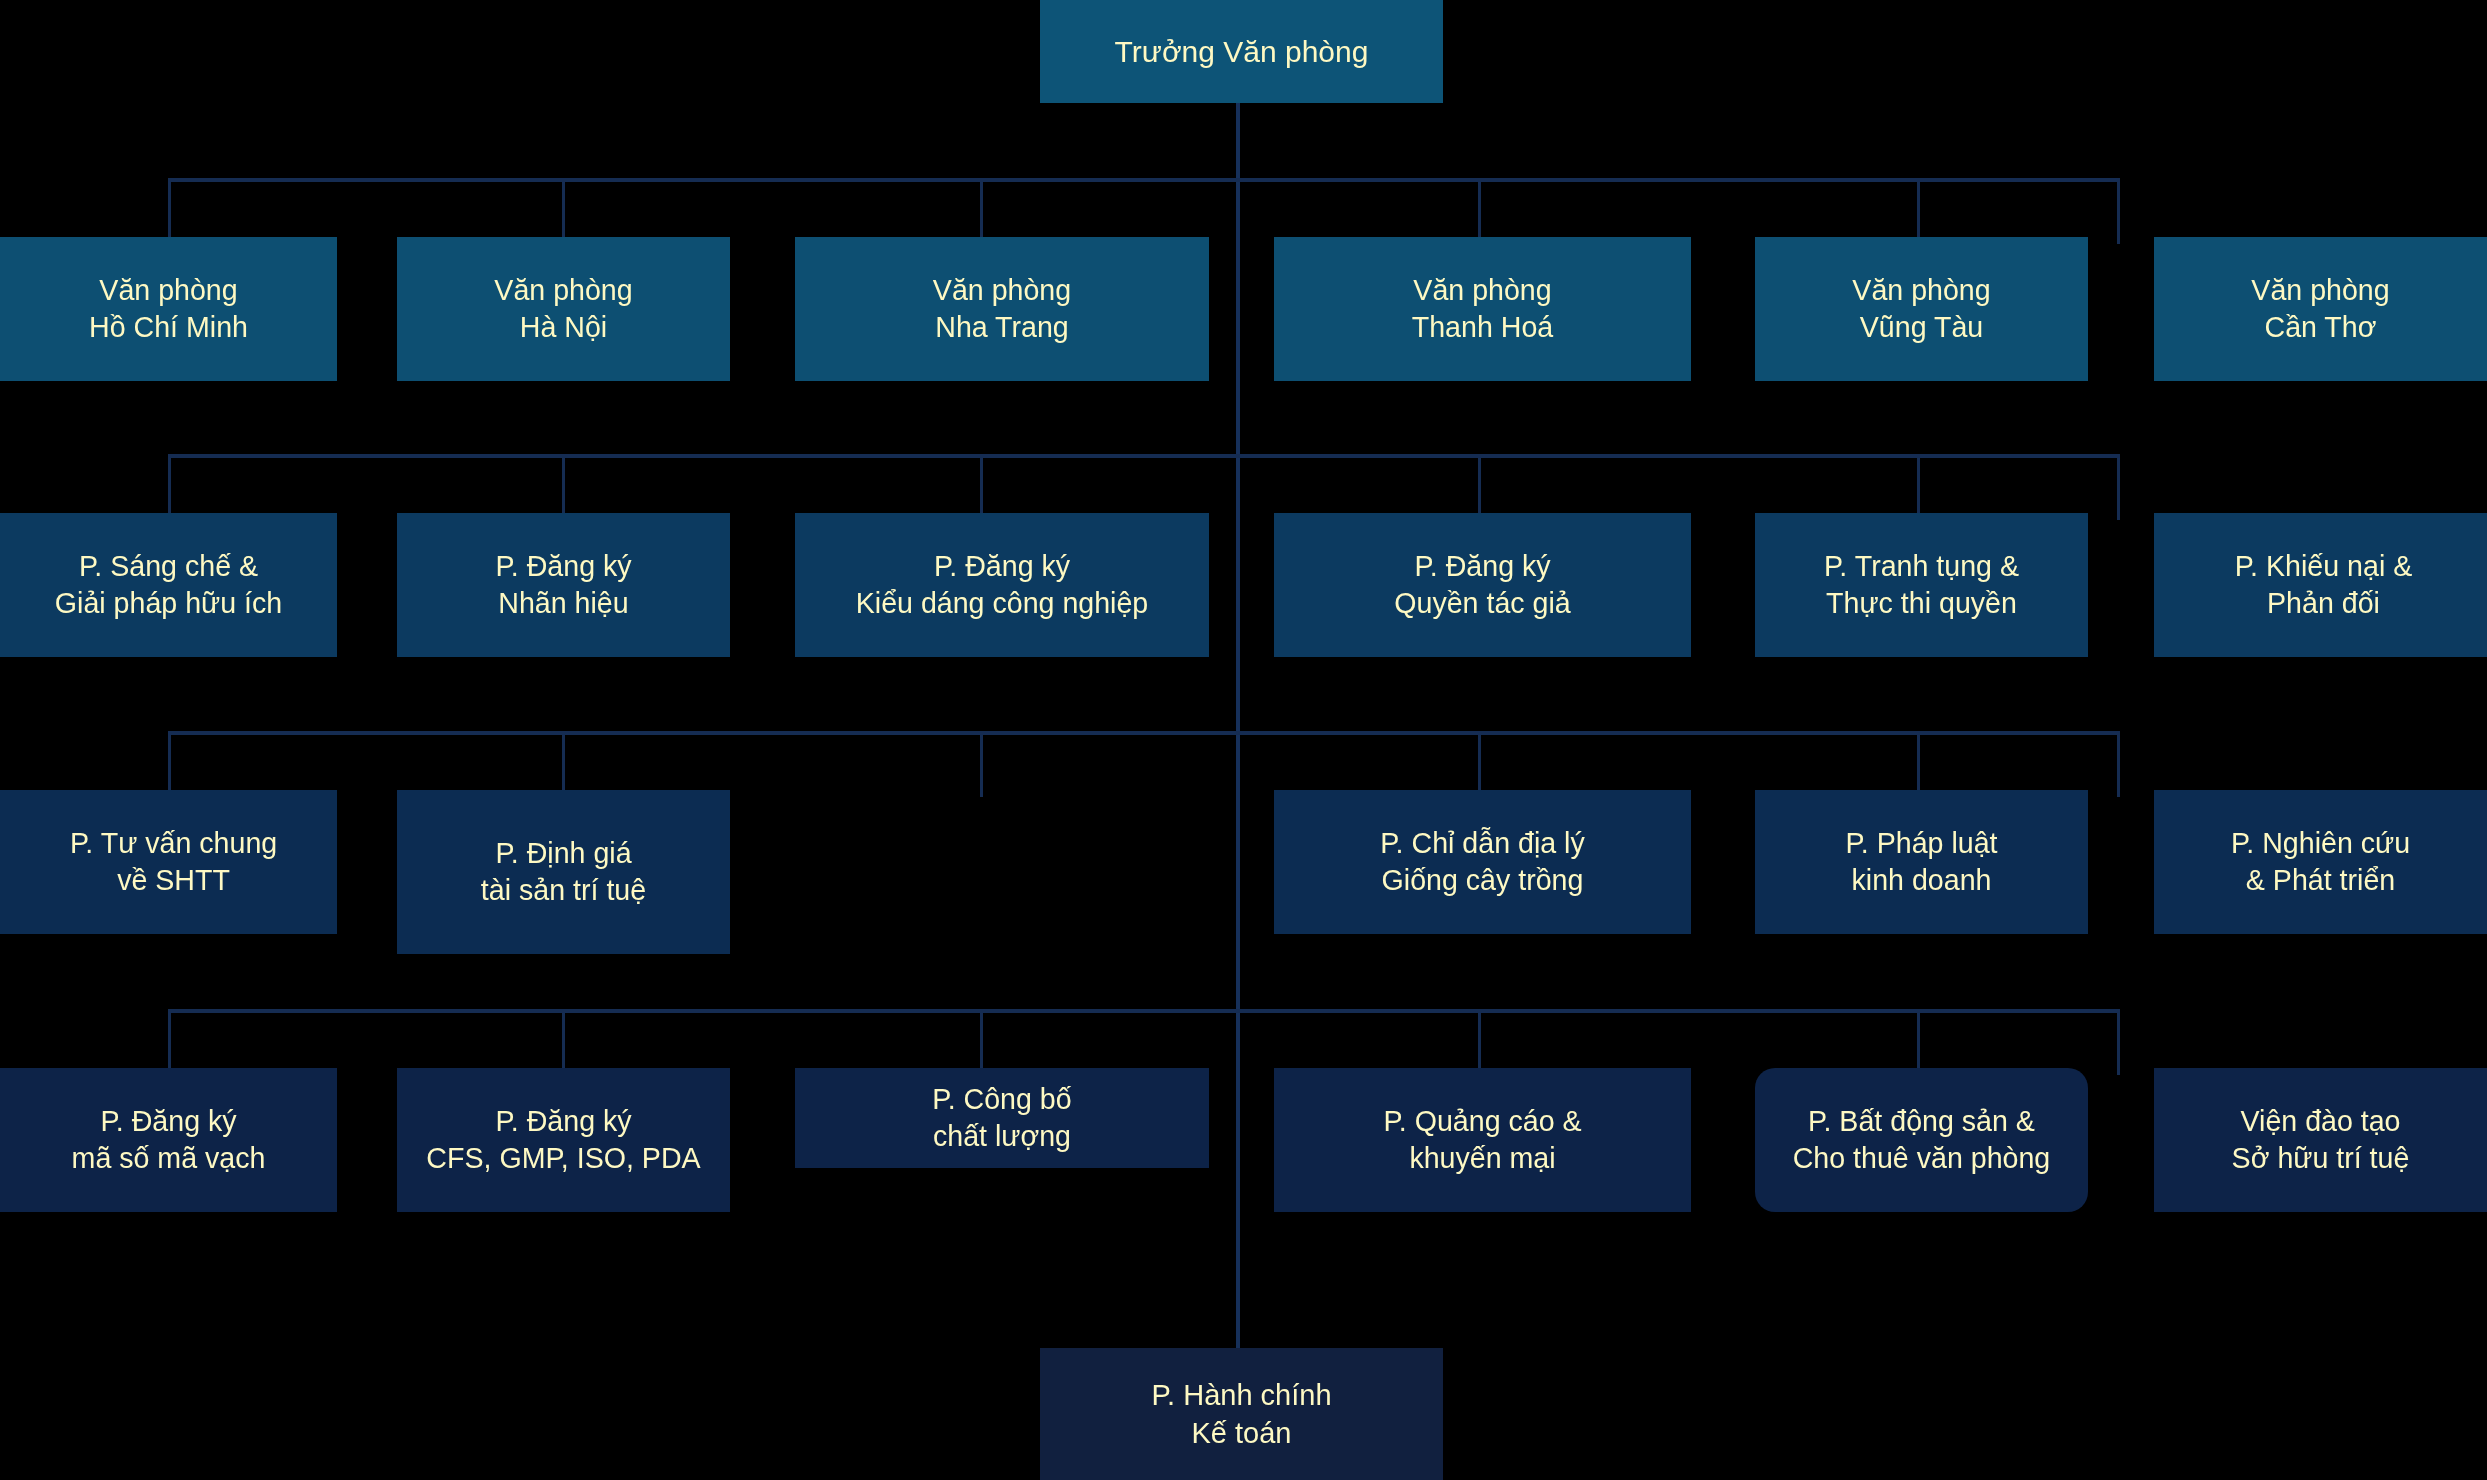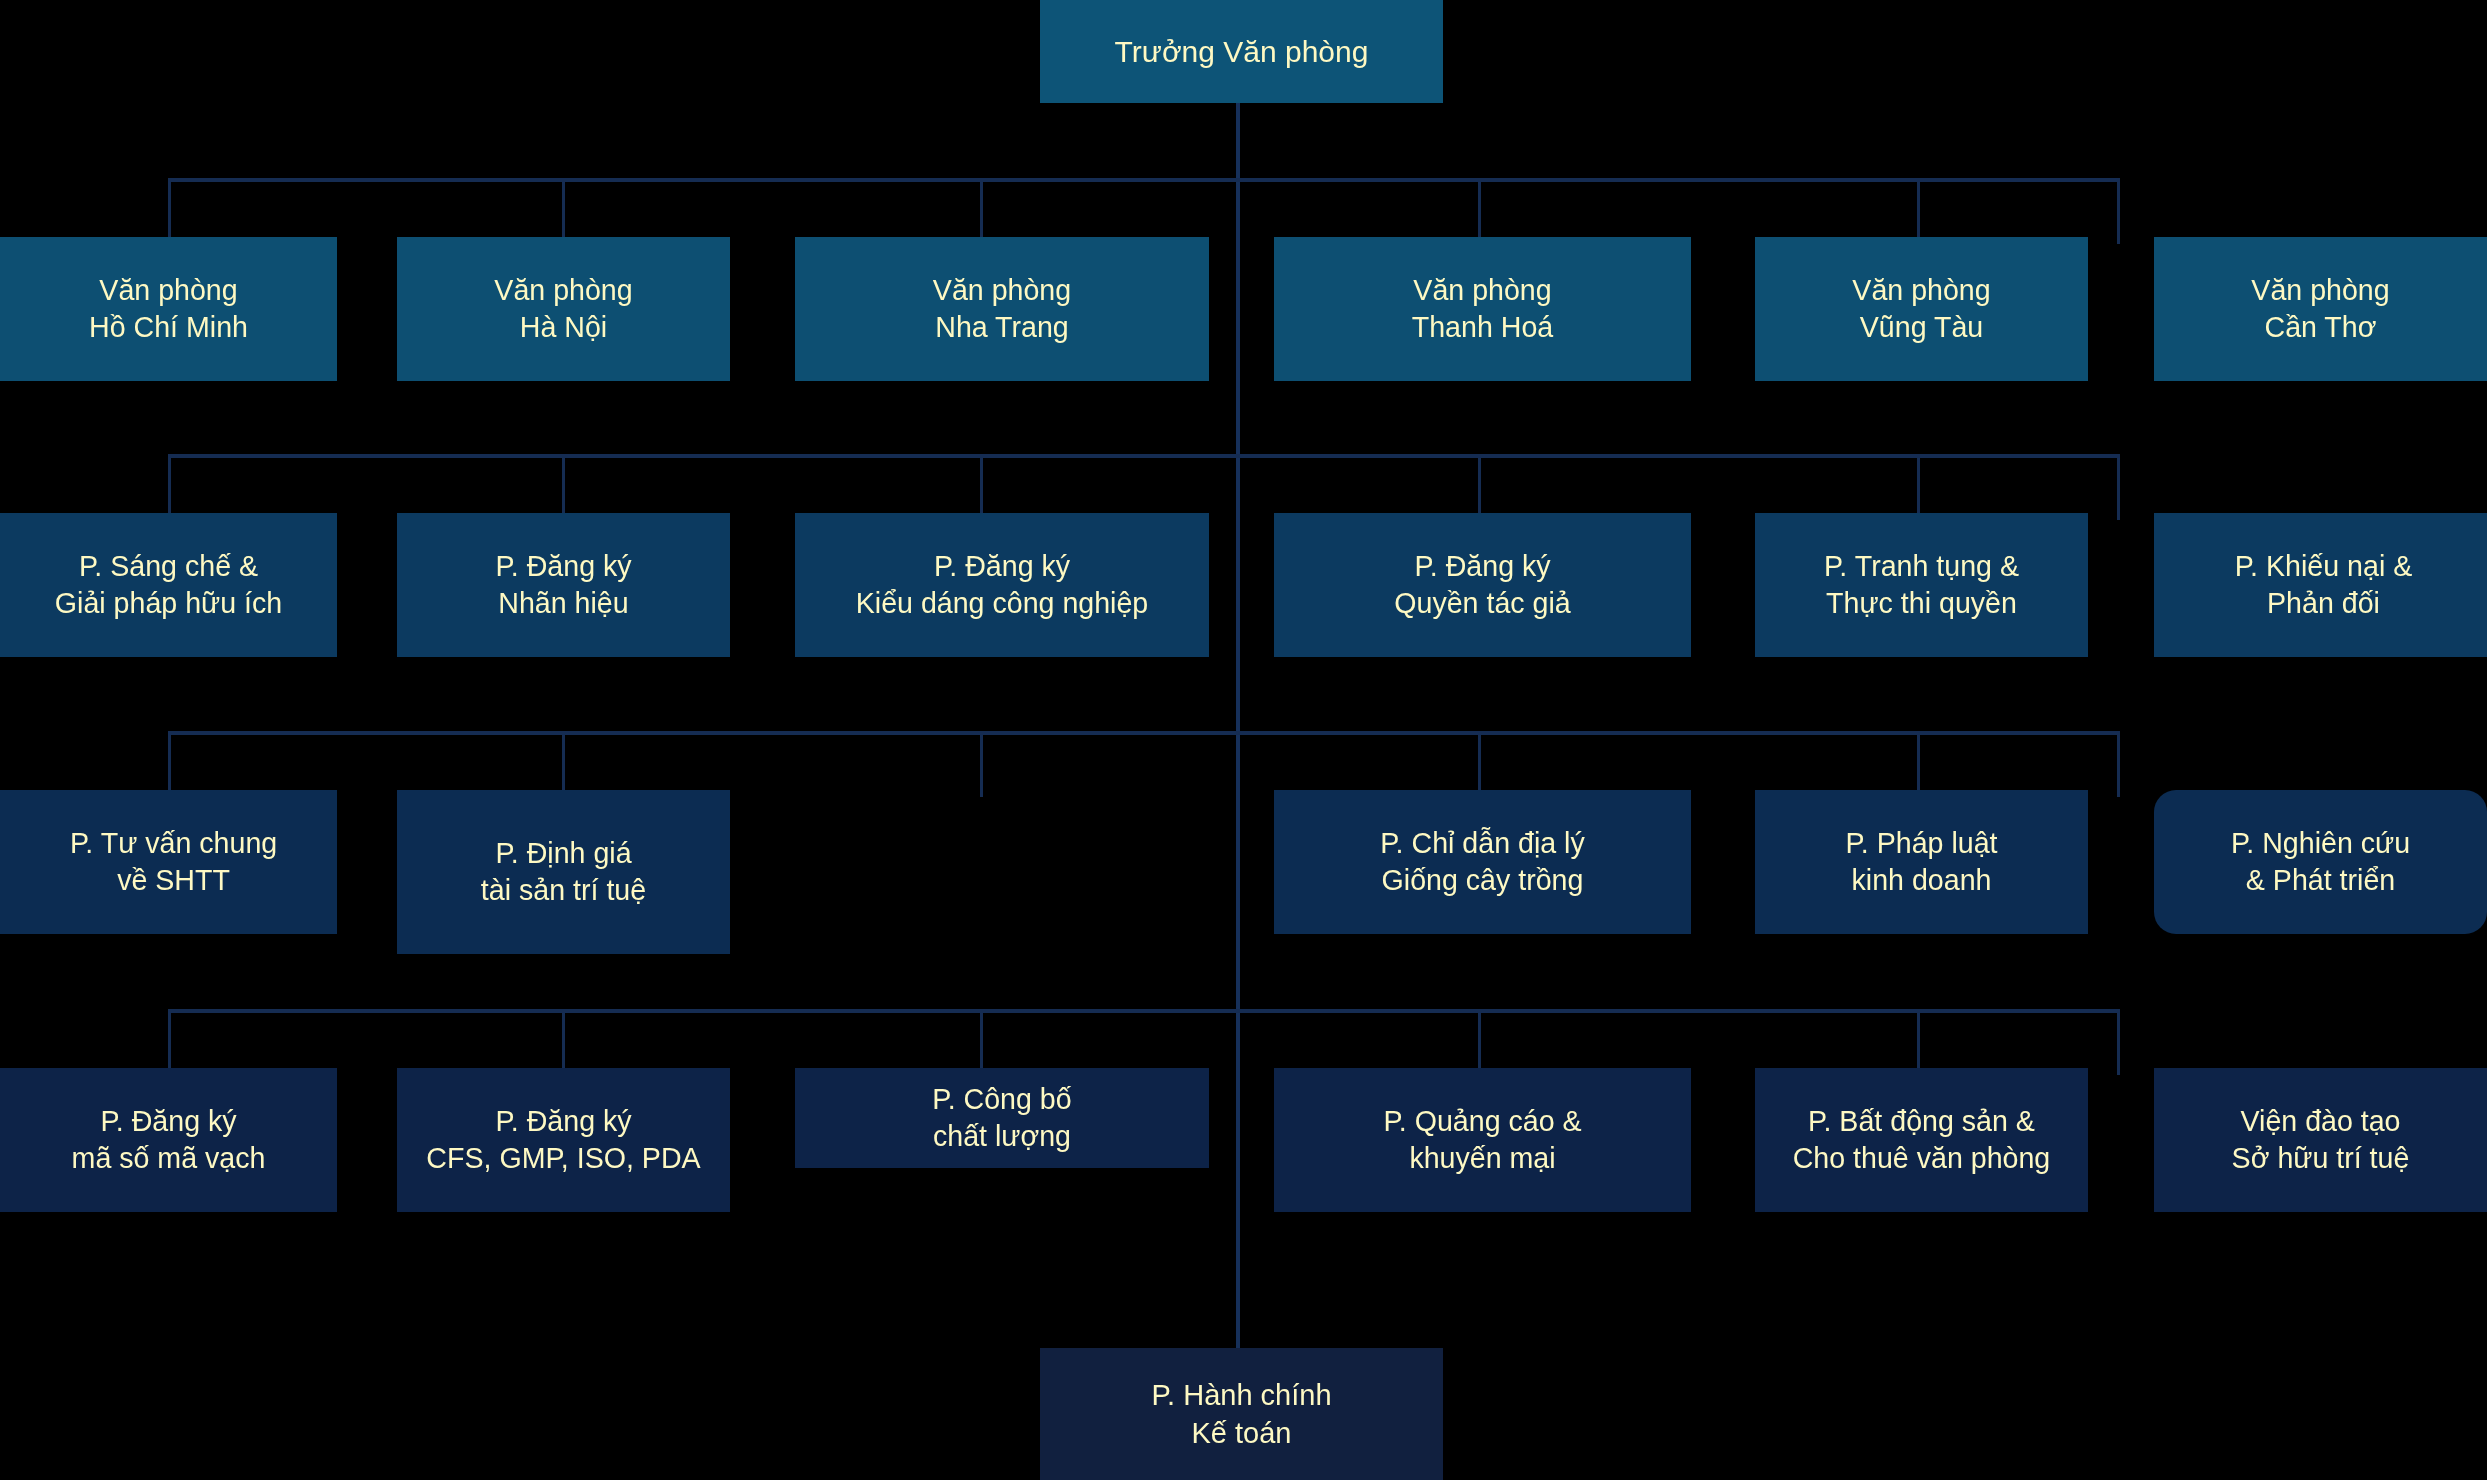--- a/index.html
+++ b/index.html
@@ -136,42 +136,42 @@
     <span class="ln">tài sản trí tuệ</span>
   </div>
   <div class="node" style="left:1274px;top:790px;width:417px;height:144px;background:#0c2c52;font-size:28.6px;">
     <span class="ln">P. Chỉ dẫn địa lý</span>
     <span class="ln">Giống cây trồng</span>
   </div>
   <div class="node" style="left:1755px;top:790px;width:333px;height:144px;background:#0c2c52;font-size:28.6px;">
     <span class="ln">P. Pháp luật</span>
     <span class="ln">kinh doanh</span>
   </div>
-  <div class="node" style="left:2154px;top:790px;width:333px;height:144px;background:#0c2c52;font-size:28.6px;border-radius:22px;">
+  <div class="node" style="left:2154px;top:790px;width:333px;height:144px;background:#0c2c52;font-size:28.6px;">
     <span class="ln">P. Nghiên cứu</span>
     <span class="ln">&amp; Phát triển</span>
   </div>
 
   <div class="node" style="left:0px;top:1068px;width:337px;height:144px;background:#0d2348;font-size:28.6px;">
     <span class="ln">P. Đăng ký</span>
     <span class="ln">mã số mã vạch</span>
   </div>
   <div class="node" style="left:397px;top:1068px;width:333px;height:144px;background:#0d2348;font-size:28.6px;">
     <span class="ln">P. Đăng ký</span>
     <span class="ln">CFS, GMP, ISO, PDA</span>
   </div>
   <div class="node" style="left:795px;top:1068px;width:414px;height:100px;background:#0d2348;font-size:28.6px;">
     <span class="ln">P. Công bố</span>
     <span class="ln">chất lượng</span>
   </div>
   <div class="node" style="left:1274px;top:1068px;width:417px;height:144px;background:#0d2348;font-size:28.6px;">
     <span class="ln">P. Quảng cáo &amp;</span>
     <span class="ln">khuyến mại</span>
   </div>
-  <div class="node" style="left:1755px;top:1068px;width:333px;height:144px;background:#0d2348;font-size:28.6px;">
+  <div class="node" style="left:1755px;top:1068px;width:333px;height:144px;background:#0d2348;font-size:28.6px;border-radius:20px;">
     <span class="ln">P. Bất động sản &amp;</span>
     <span class="ln">Cho thuê văn phòng</span>
   </div>
   <div class="node" style="left:2154px;top:1068px;width:333px;height:144px;background:#0d2348;font-size:28.6px;">
     <span class="ln">Viện đào tạo</span>
     <span class="ln">Sở hữu trí tuệ</span>
   </div>
 
   <div class="node" style="left:1040px;top:1348px;width:403px;height:133px;background:#11203f;font-size:29px;">
     <span class="ln">P. Hành chính</span>

